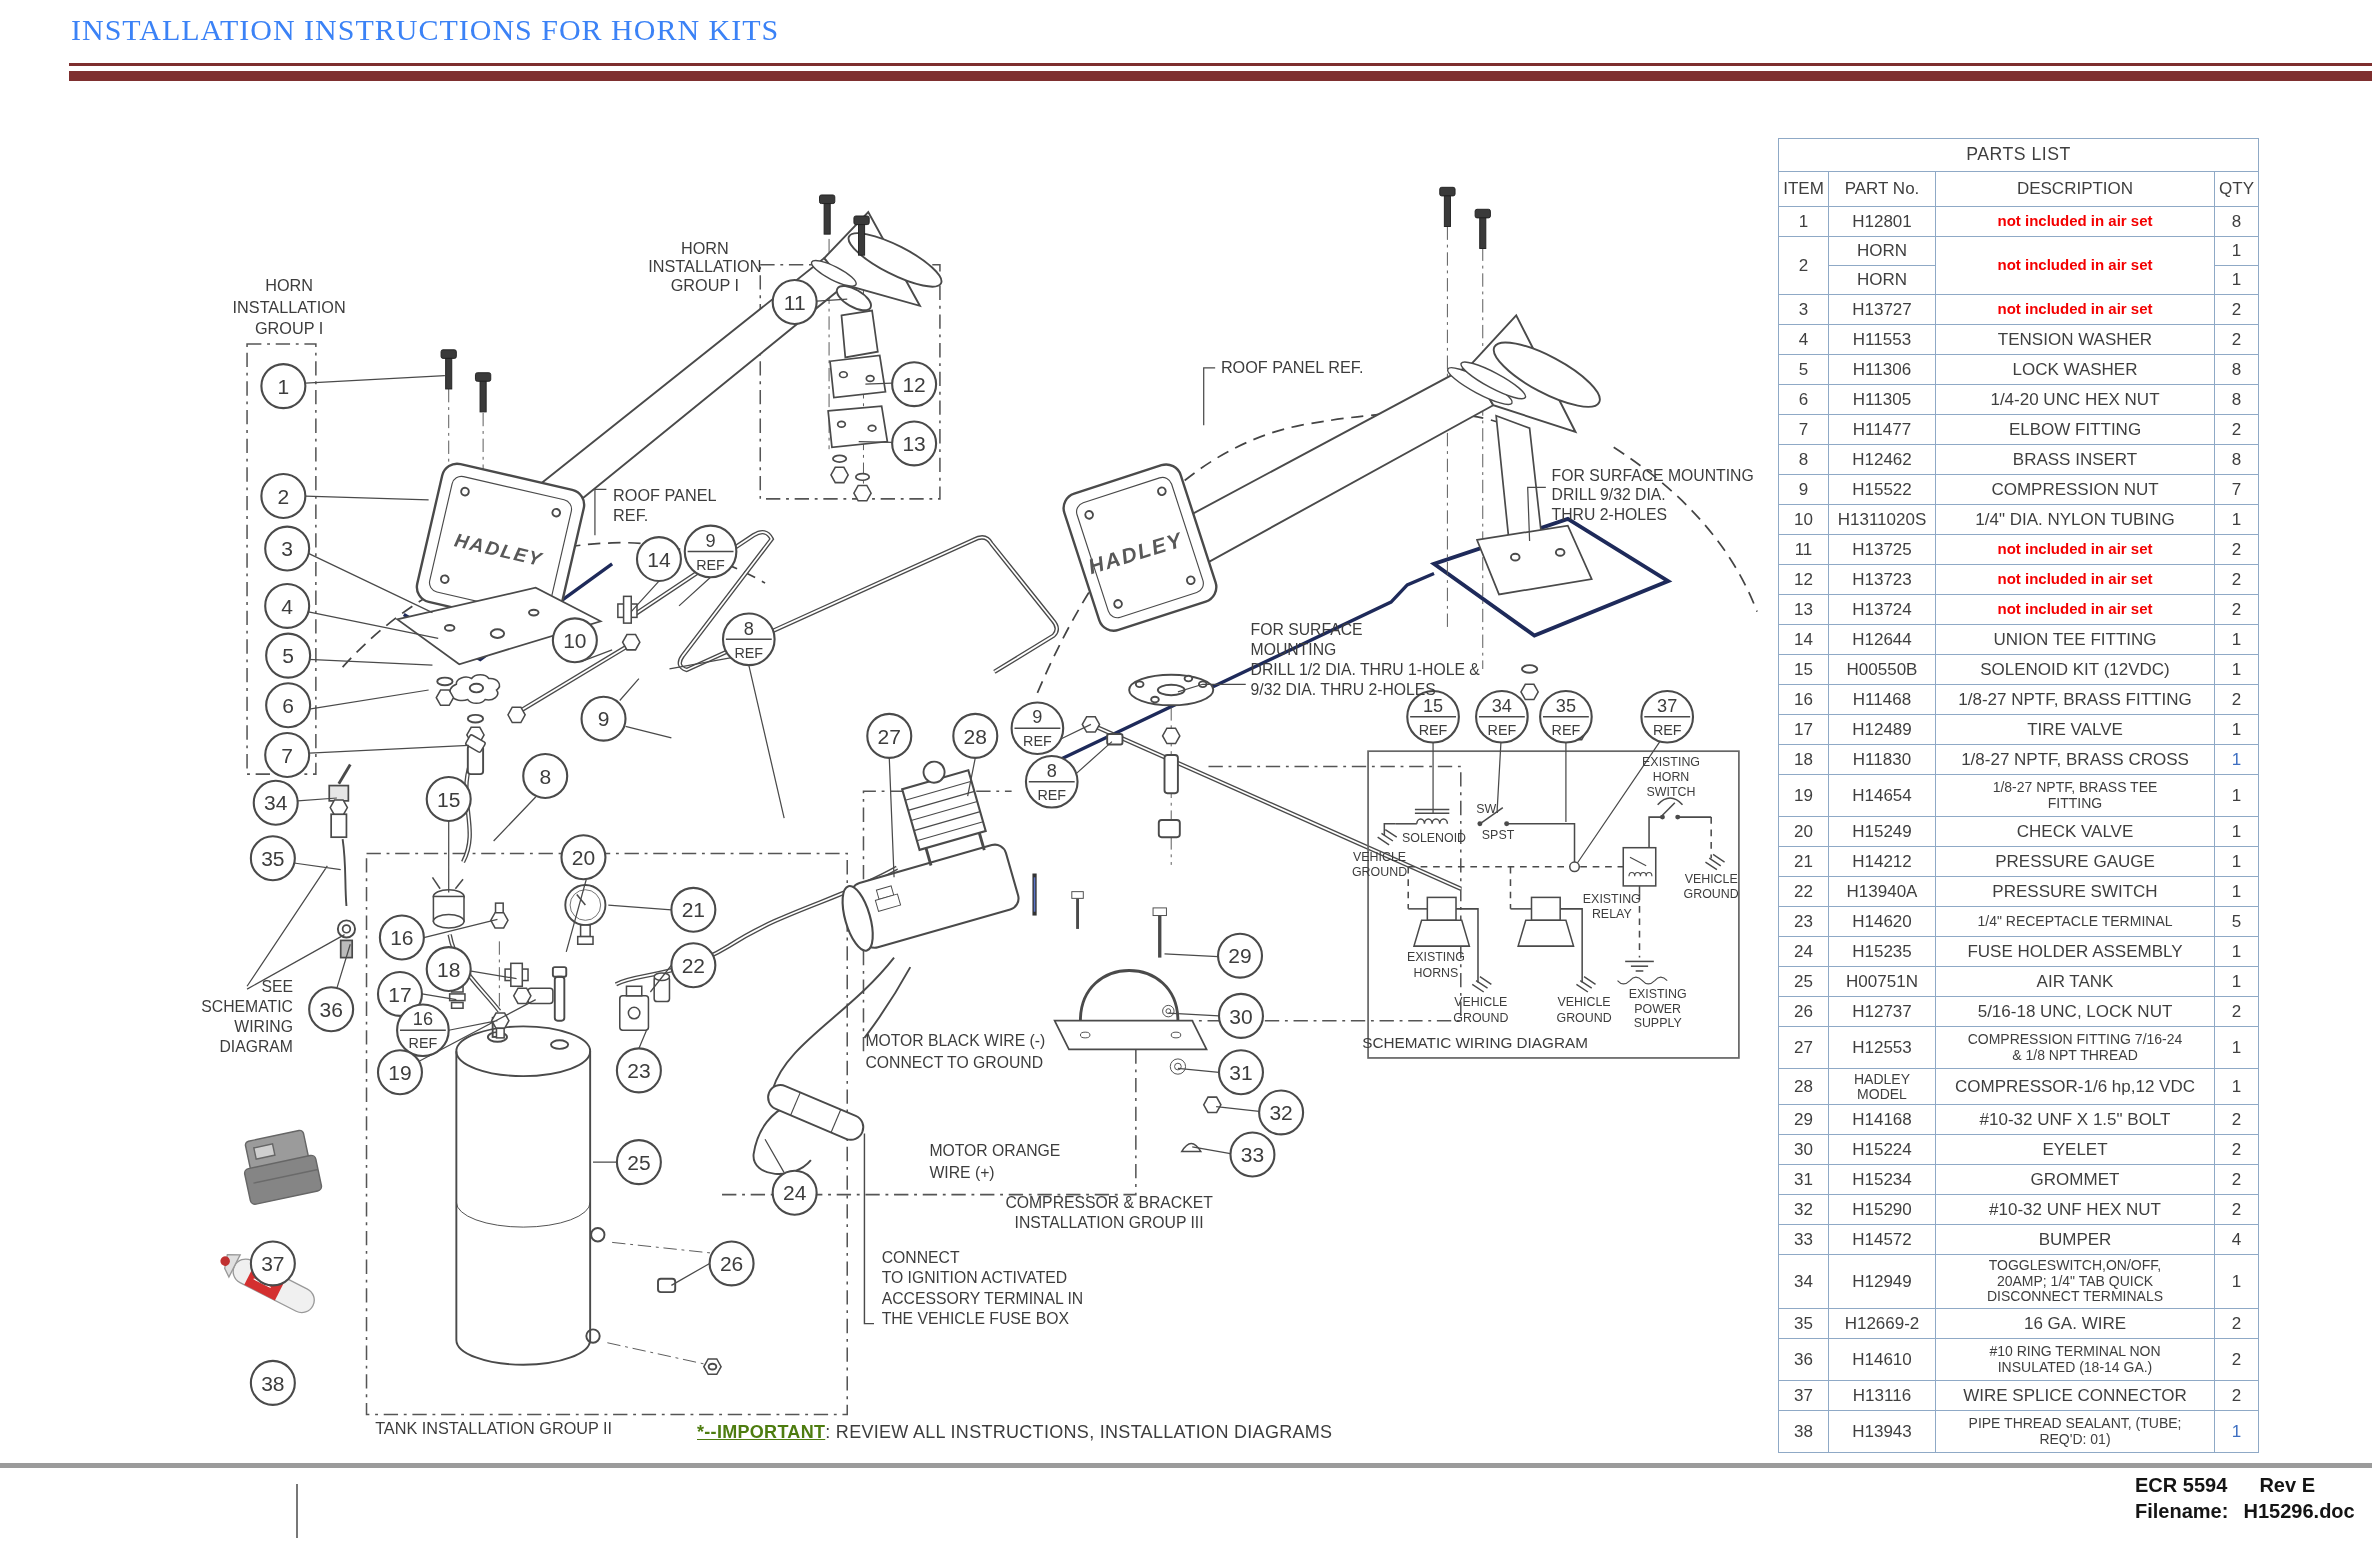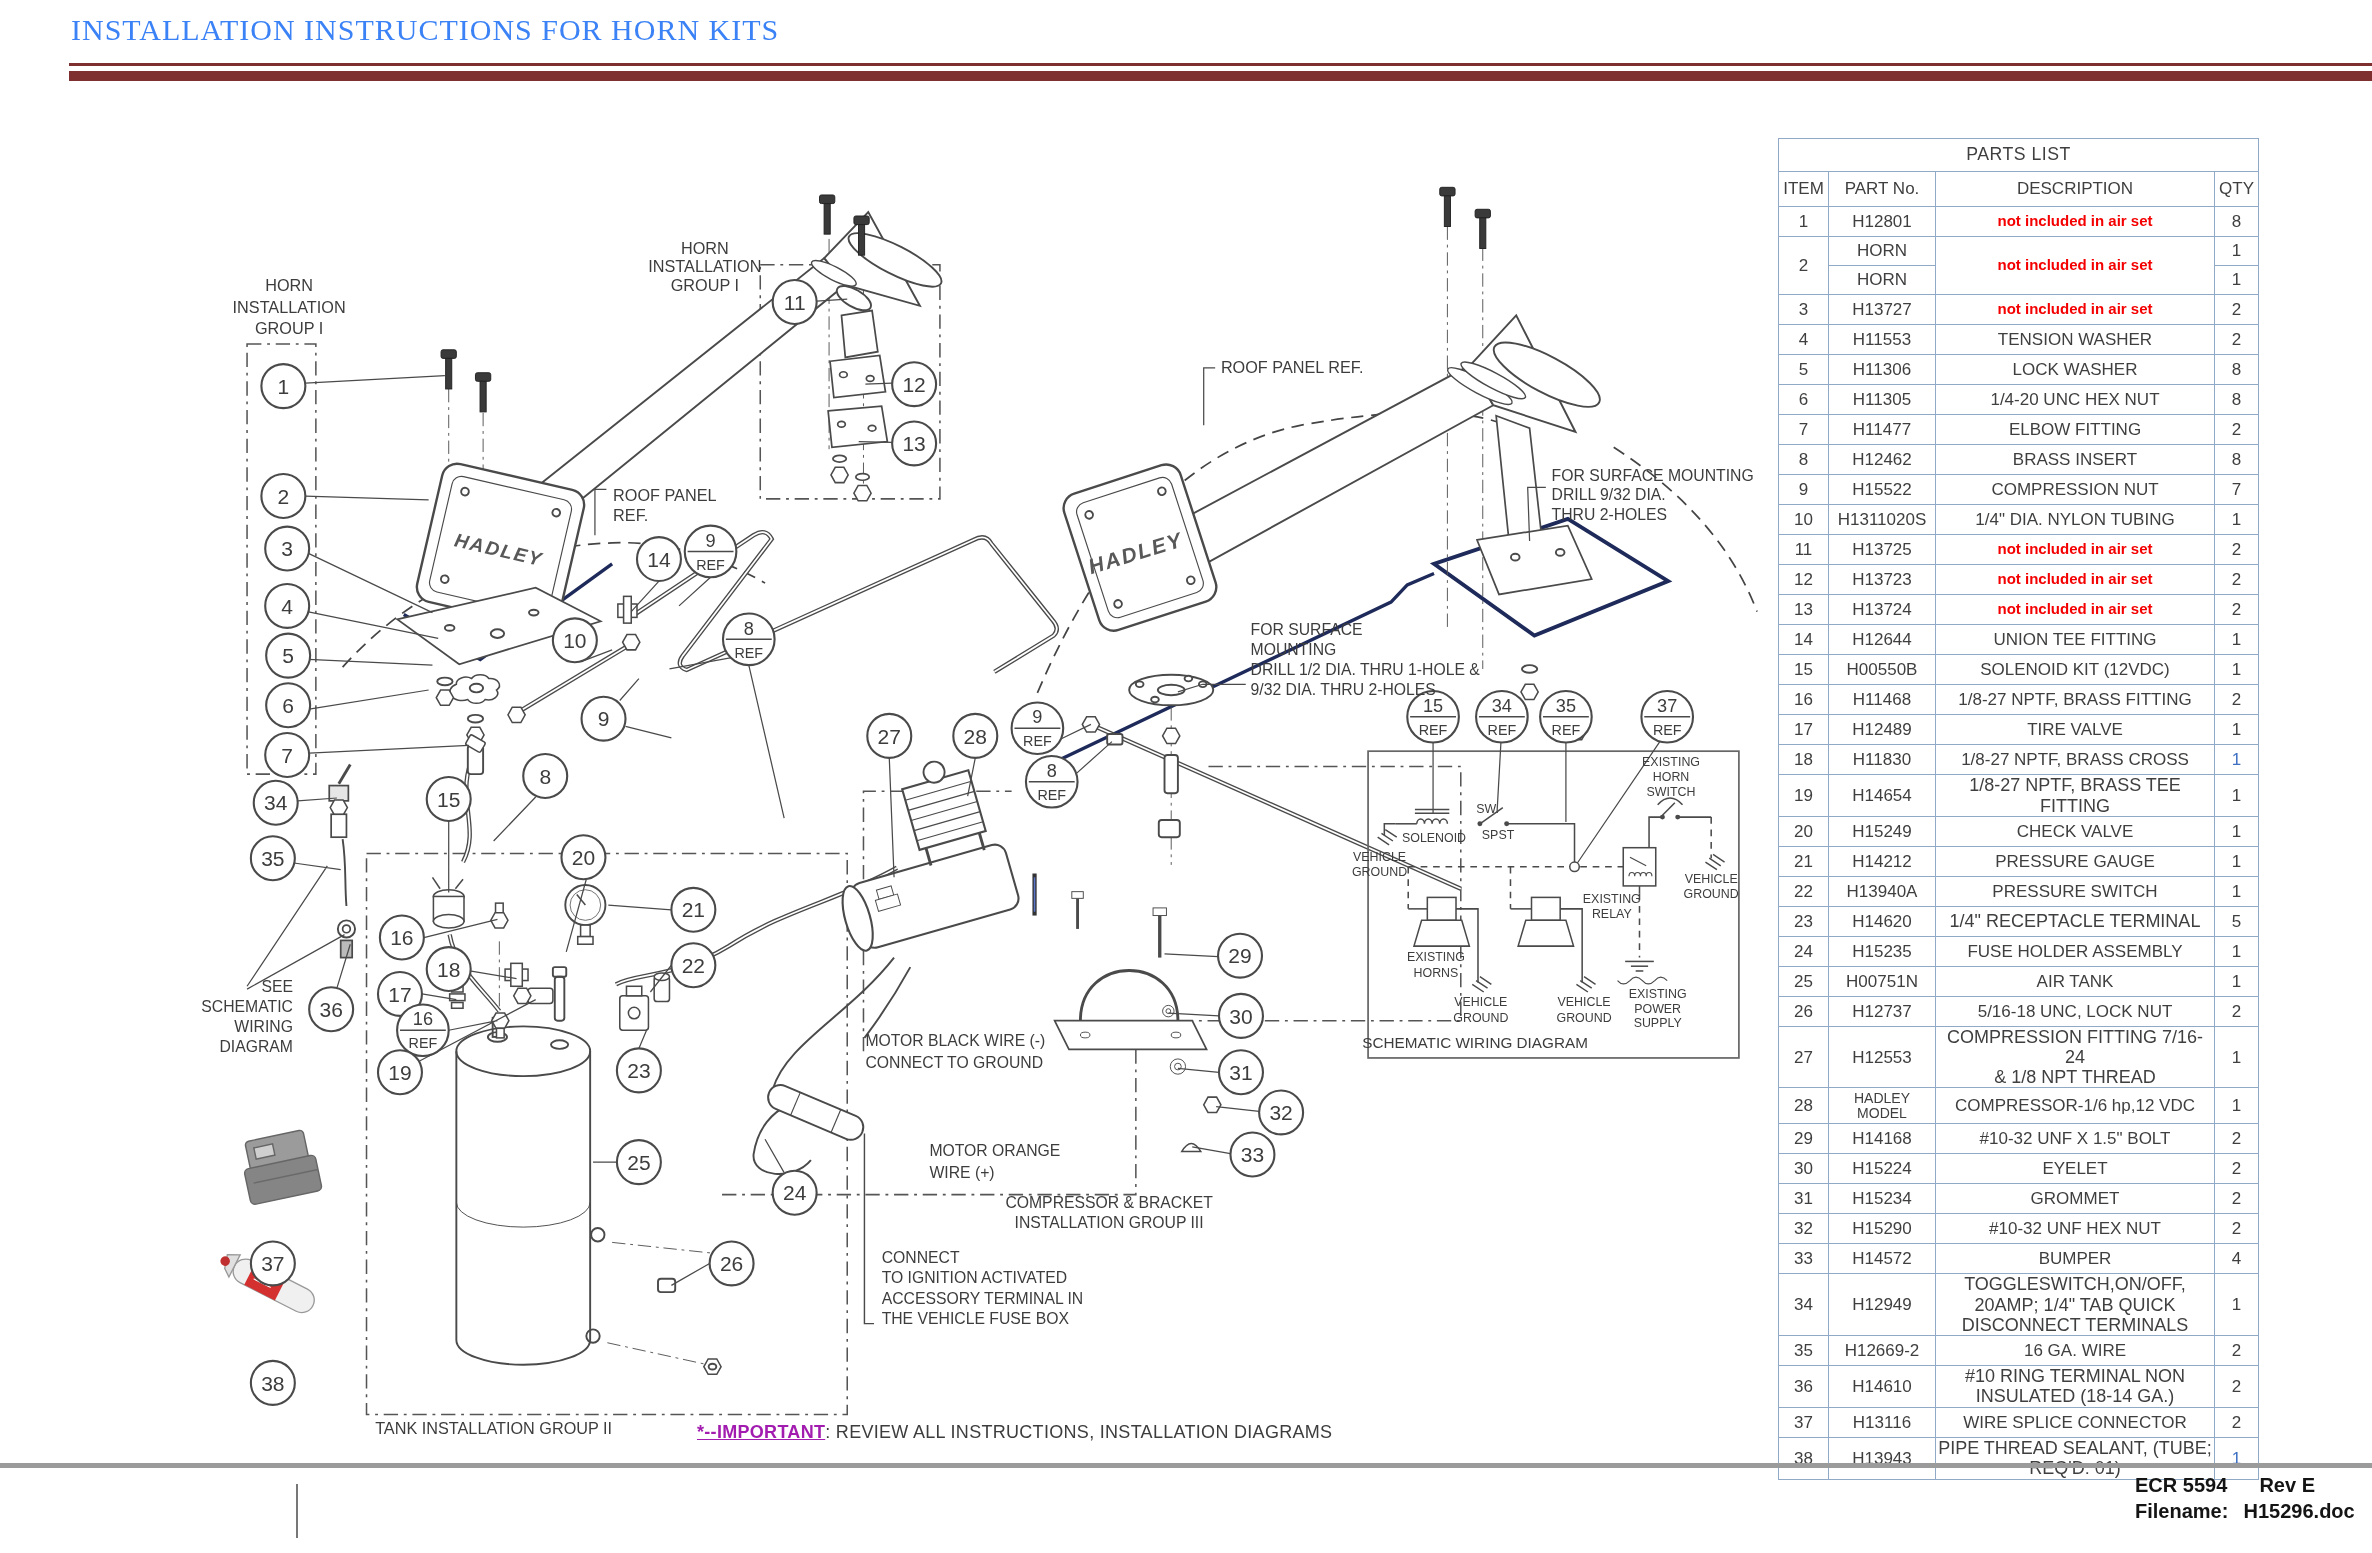--- a/index.html
+++ b/index.html
@@ -18,29 +18,29 @@
   .fold-tick{position:absolute;left:296px;top:1484px;width:1.9px;height:54px;background:#777;}
   
   .parts{position:absolute;left:1778px;top:138px;width:480px;border-collapse:collapse;
          table-layout:fixed;font-size:17px;color:#3f3f3f;}
   .parts td,.parts th{border:1.4px solid #8fa9c6;padding:0 1.9px;text-align:center;vertical-align:middle;
          line-height:1.12;overflow:hidden;font-weight:normal;}
   .parts .t-title{font-size:17.7px;height:32px;letter-spacing:0.5px;margin-top:40px;}
   .parts .t-head td{height:34px;font-size:17px;}
   .parts .red{color:#f40000;font-weight:bold;font-size:15px;}
   .parts .blue{color:#3e6fc1;}
-  .parts .sm{font-size:18px;margin-top:28px;}
+  .parts .sm{font-size:14px;margin-top:28px;}
   .parts .psm{font-size:14px;line-height:1.05;}
   
   text{font-family:"Liberation Sans",sans-serif;fill:#3d3d3d;}
   .logo{font-style:italic;font-weight:bold;fill:#585858;letter-spacing:2px;}
   
   .important{position:absolute;left:697px;top:1421px;width:726px;font-size:18px;
              color:#3d3d3d;line-height:22px;letter-spacing:0.3px;}
-  .imp-red{color:#a21caf;font-weight:bold;text-decoration:underline;}
+  .imp-red{color:#4d7c0f;font-weight:bold;text-decoration:underline;}
 </style>
 </head>
 <body>
 
 <div class="page">
 
   <div class="doc-title">INSTALLATION INSTRUCTIONS FOR HORN KITS</div>
   <div class="rule-thin"></div>
   <div class="rule-thick"></div>
 

